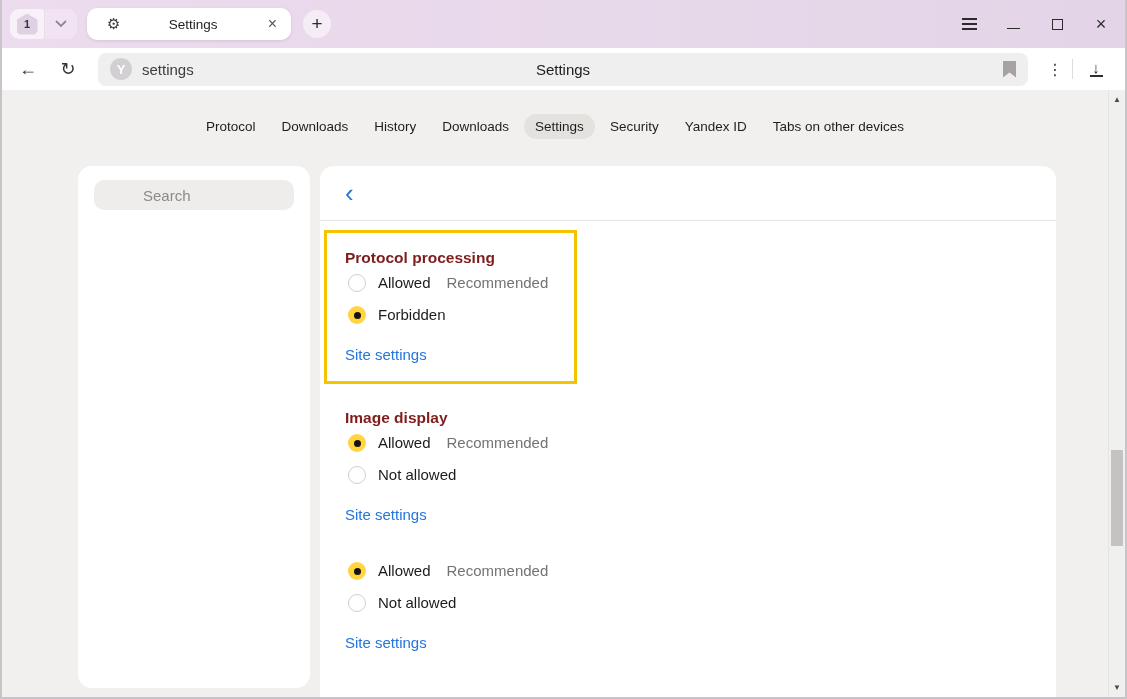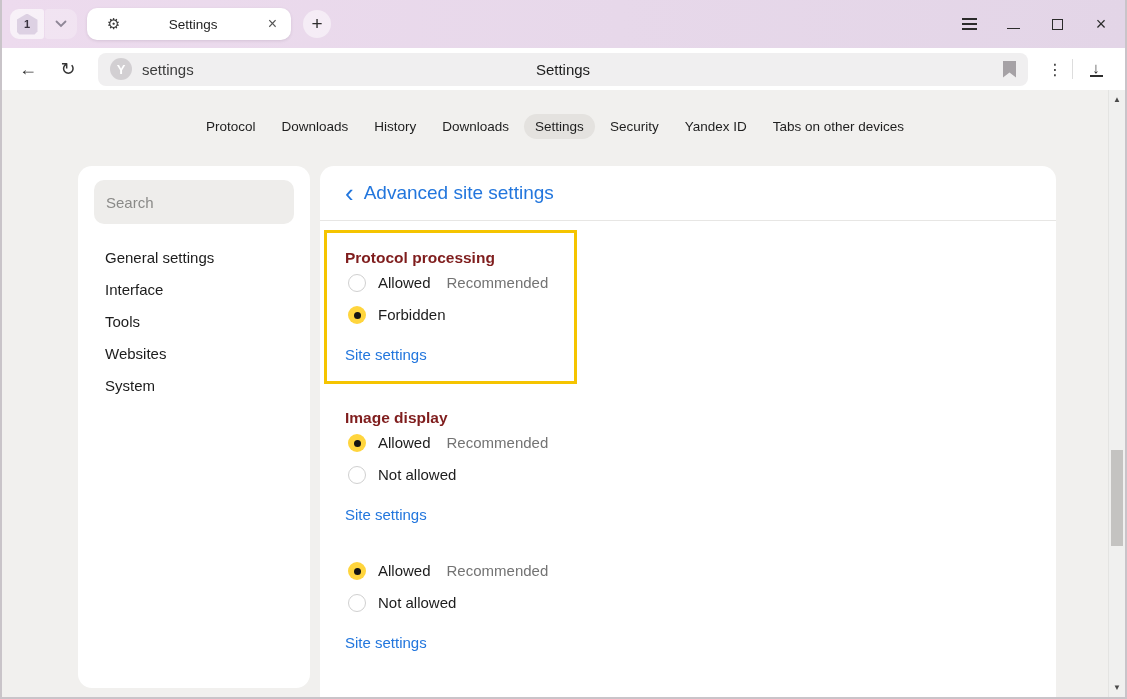--- a/index.html
+++ b/index.html
@@ -53,22 +53,22 @@
   .dl-btn i { display:block; width:13px; height:1.8px; background:#2e2e2e; margin-top:1px; }
 
   
   .content { flex:1; position:relative; background:#f1f0ee; }
   .nav-tabs { position:absolute; top:24px; left:0; right:17px; display:flex; justify-content:center; gap:4px; }
   .nav-tab { font-size:13.5px; color:#1e1e1e; padding:5px 11px; border-radius:14px; cursor:pointer; white-space:nowrap; }
   .nav-tab.active { background:#e4e2df; }
 
   .sidebar { position:absolute; left:76px; top:76px; width:232px; height:522px;
     background:#fff; border-radius:14px; }
-  .search-box { margin:14px 16px 0; height:44px; background:#eeedeb; border-radius:10px;
-    display:flex; align-items:center; }
+  .search-box { margin:14px 16px 0; height:30px; background:#eeedeb; border-radius:10px;
+    display:flex; align-items:center;padding-left:37px; }
   .search-box input { border:none; outline:none; background:transparent; width:100%;
     font-size:15px; color:#222; padding:0 12px; font-family:inherit; }
   .search-box input::placeholder { color:#8a8a88; }
   .side-list { margin-top:17px; }
   .side-item { height:32px; display:flex; align-items:center; padding-left:27px;
     font-size:15px; color:#1c1c1c; cursor:pointer; }
 
   .main { position:absolute; left:318px; top:76px; width:736px; bottom:0;
     background:#fff; border-radius:14px 14px 0 0; }
   .main-header { height:55px; display:flex; align-items:center; padding-left:25px;
@@ -175,33 +175,25 @@
         <div class="nav-tab active">Settings</div>
         <div class="nav-tab">Security</div>
         <div class="nav-tab">Yandex ID</div>
         <div class="nav-tab">Tabs on other devices</div>
       </div>
 
     <div class="sidebar">
       <div class="search-box">
         <input type="text" placeholder="Search" style="">
       </div>
-      <div class="side-list">
-          <div class="side-item">General settings</div>
-          <div class="side-item">Interface</div>
-          <div class="side-item">Tools</div>
-          <div class="side-item">Websites</div>
-          <div class="side-item">System</div>
-        </div>
     </div>
 
     <div class="main">
       <div class="main-header">
         <span class="hchev">‹</span>
-        <span class="htitle">Advanced site settings</span>
       </div>
       <div class="sections">
           <div class="section highlighted">
     <div class="section-title">Protocol processing</div>
     <div class="options">
               <div class="option-row">
     <span class="radio"></span>
     <span class="opt-label">Allowed</span>
     <span class="opt-note">Recommended</span>
   </div>

